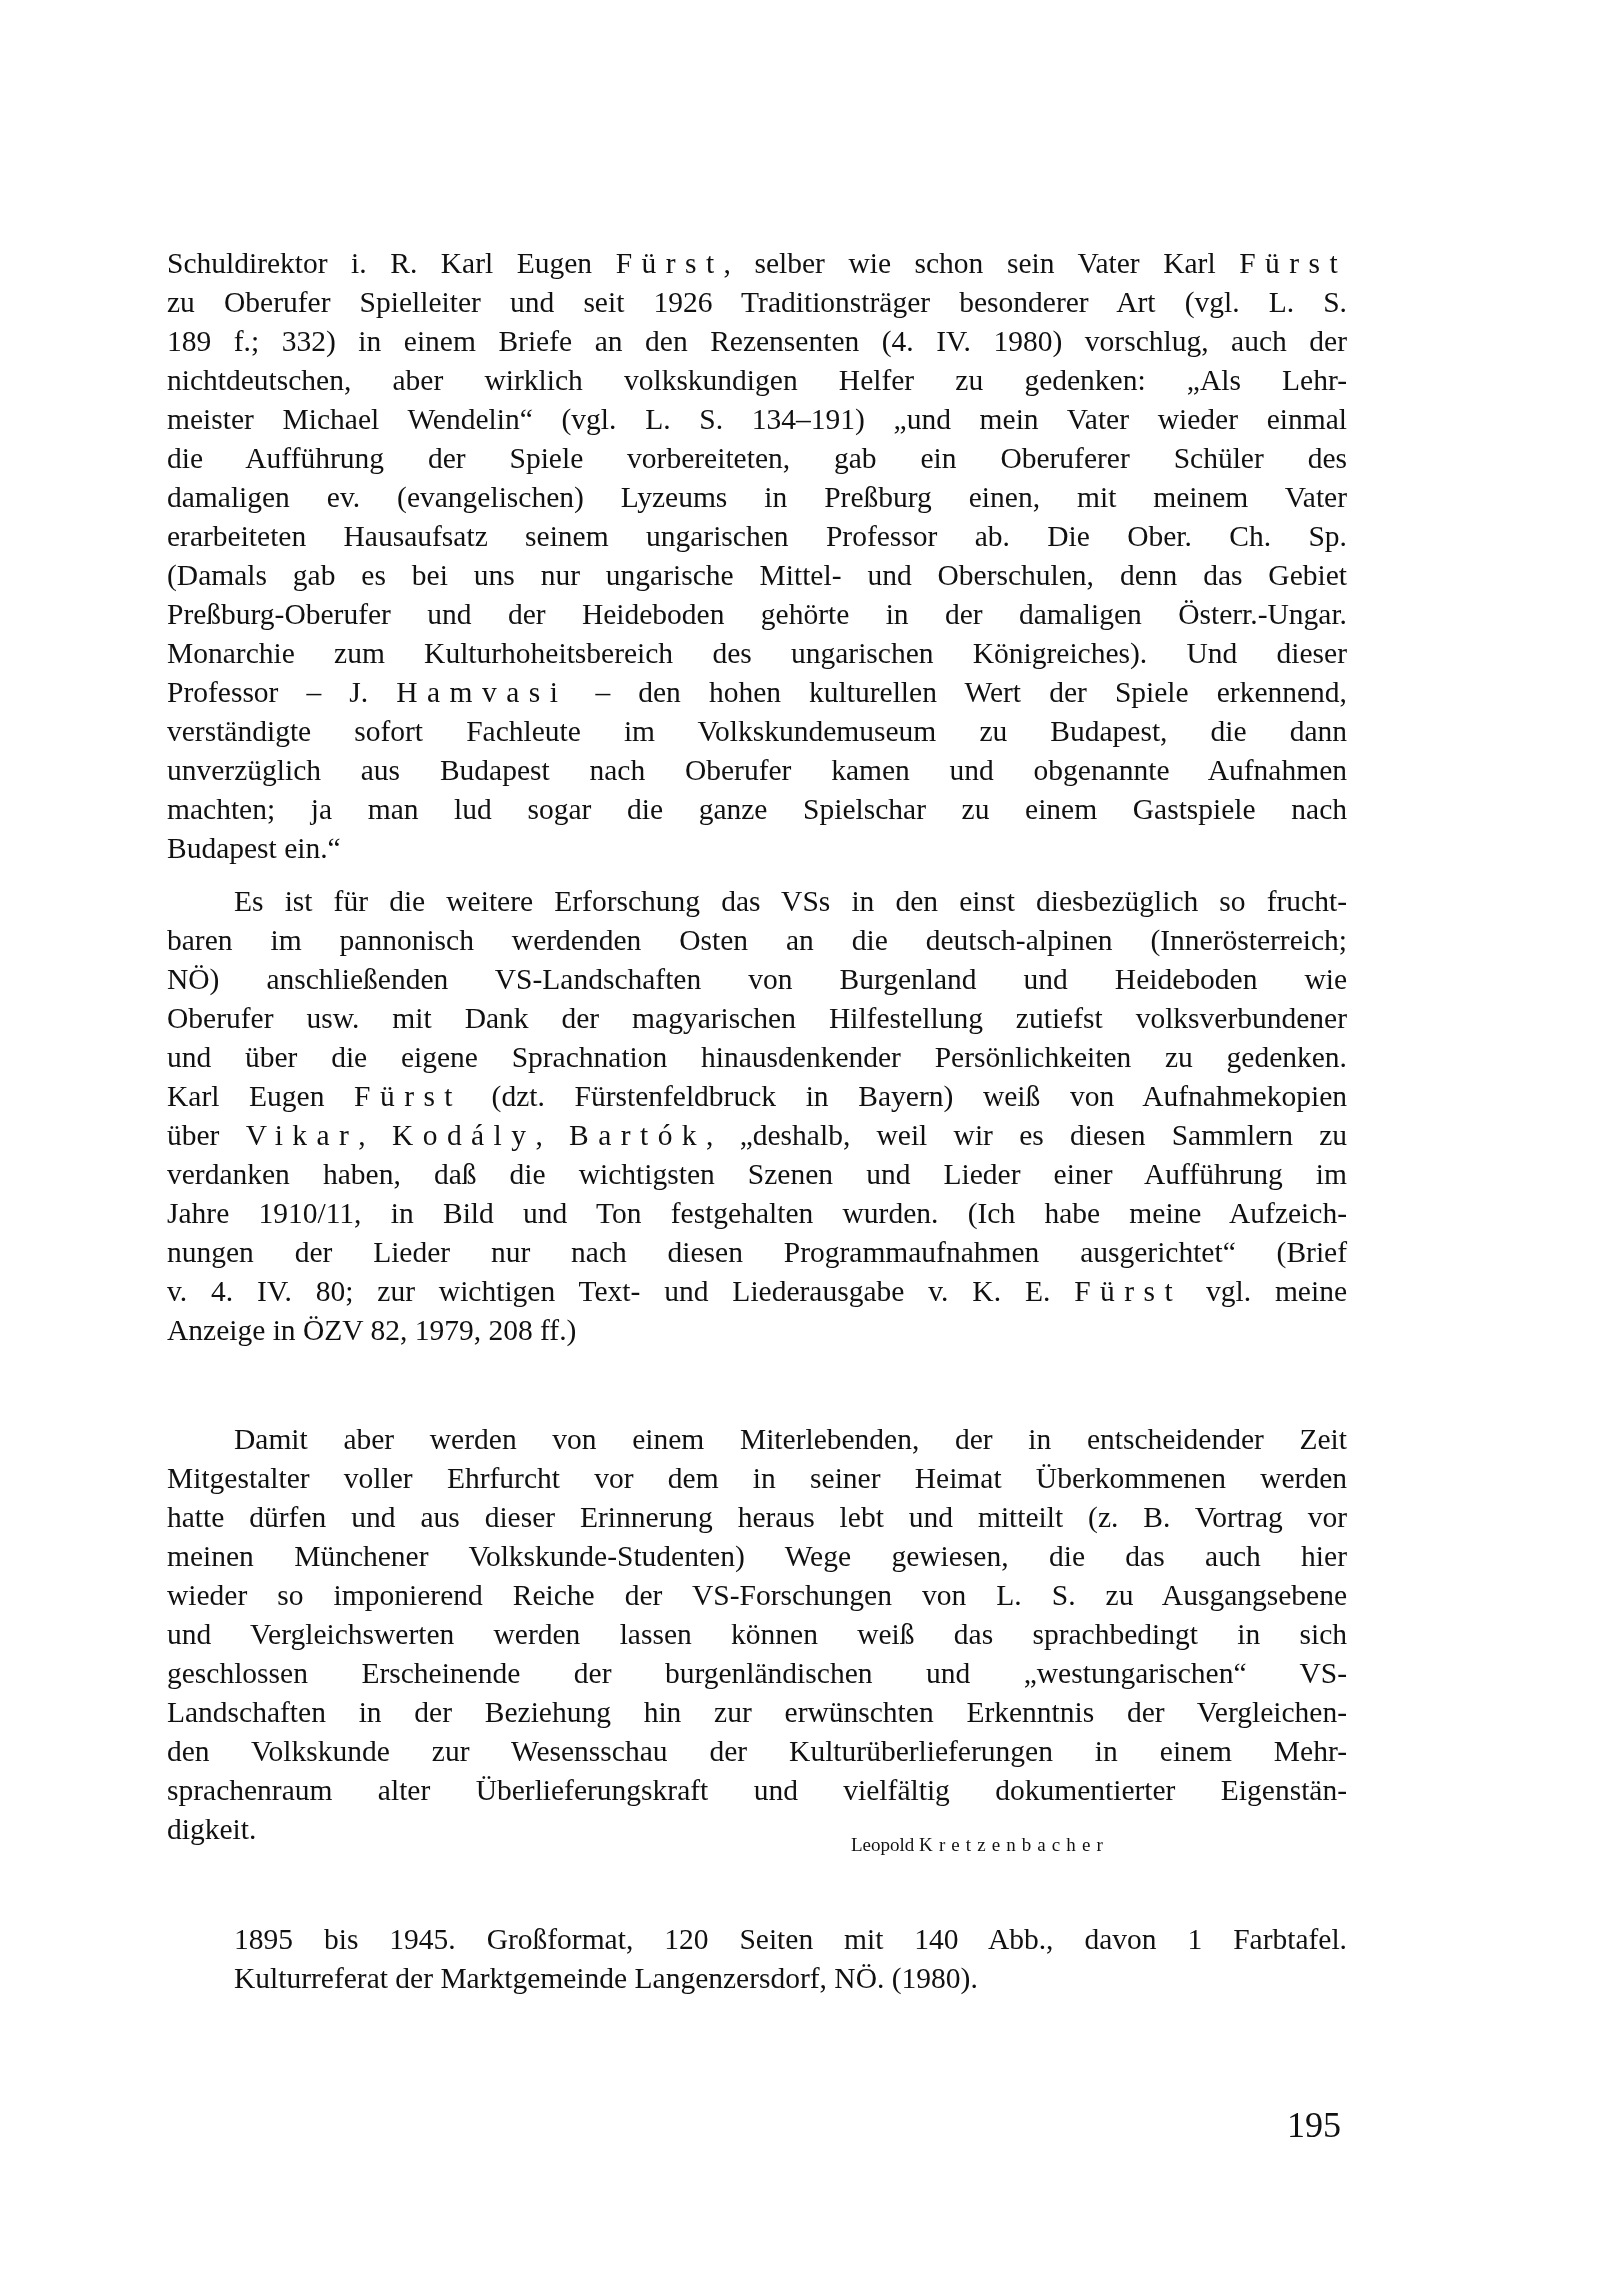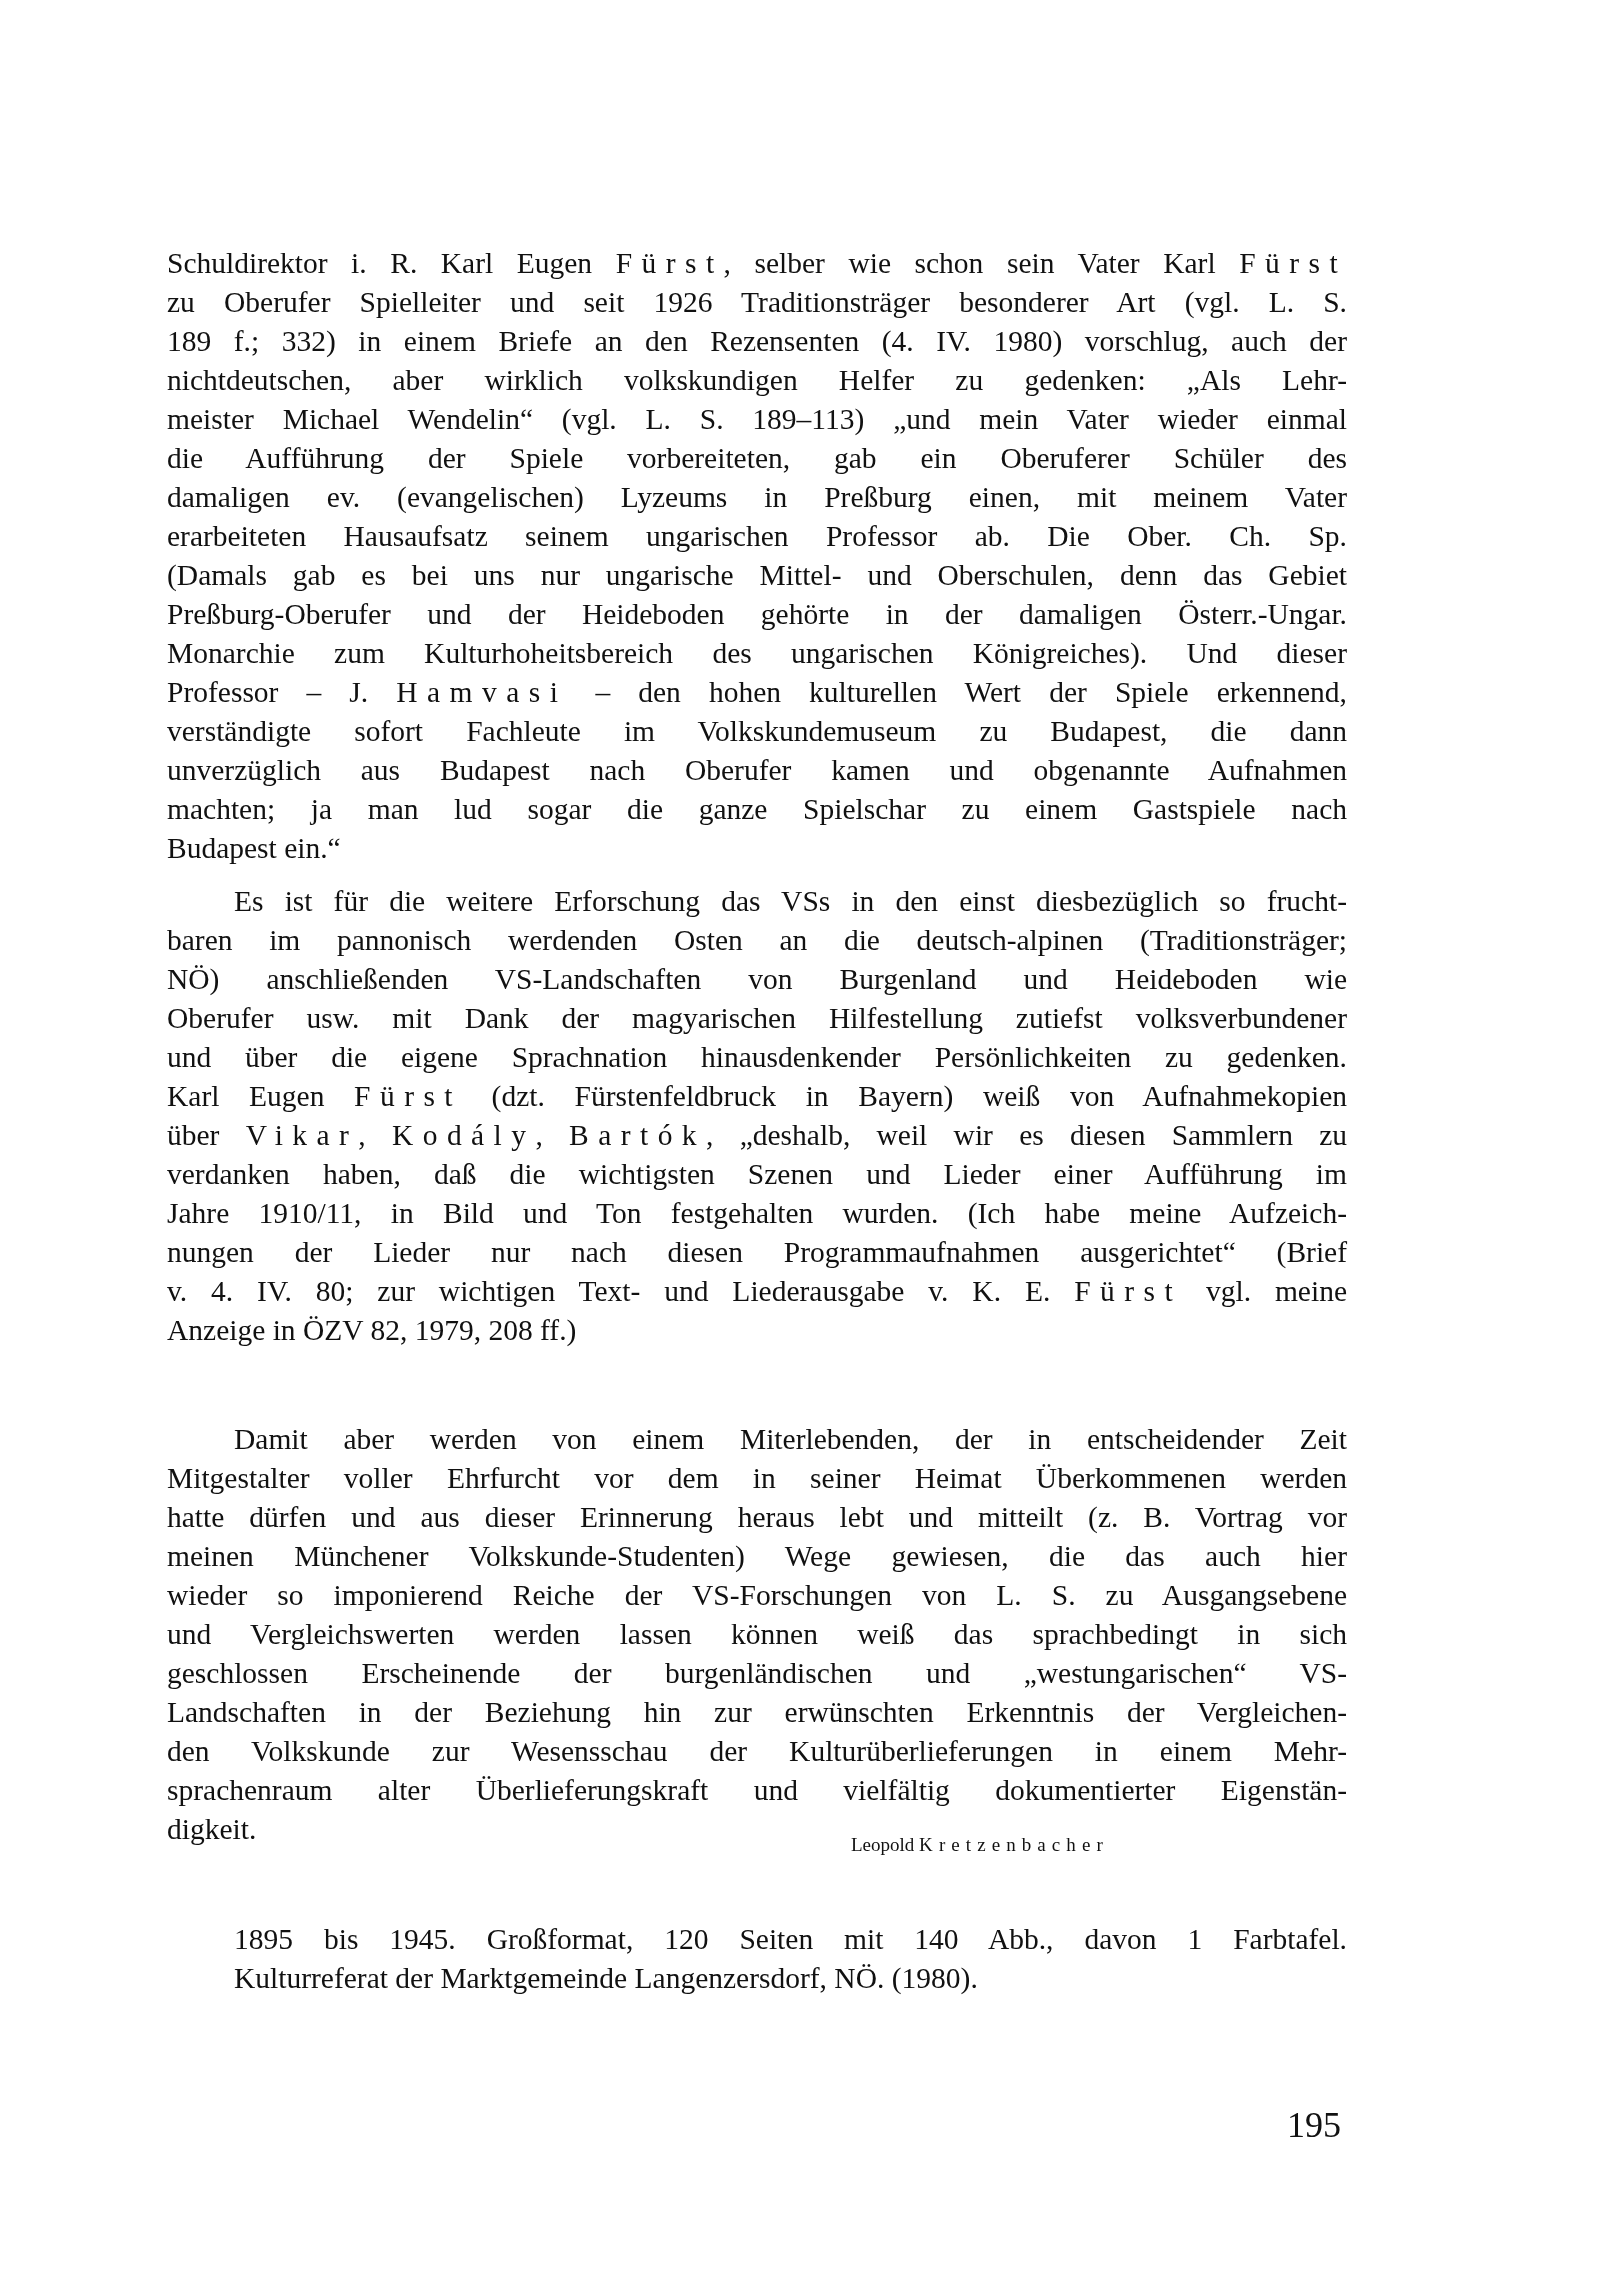--- a/index.html
+++ b/index.html
@@ -81,36 +81,36 @@
 </head>
 <body>
 
 <div class="page">
 
   <div class="para" id="p1">
       <div class="line"><span>Schuldirektor i. R. Karl Eugen </span><span class="sp">Fürst</span><span>, selber wie schon sein Vater Karl </span><span class="sp">Fürst</span></div>
       <div class="line"><span>zu Oberufer Spielleiter und seit 1926 Traditionsträger besonderer Art (vgl. L. S.</span></div>
       <div class="line"><span>189 f.; 332) in einem Briefe an den Rezensenten (4. IV. 1980) vorschlug, auch der</span></div>
       <div class="line"><span>nichtdeutschen, aber wirklich volkskundigen Helfer zu gedenken: „Als Lehr-</span></div>
-      <div class="line"><span>meister Michael Wendelin“ (vgl. L. S. 189–113) „und mein Vater wieder einmal</span></div>
+      <div class="line"><span>meister Michael Wendelin“ (vgl. L. S. 134–191) „und mein Vater wieder einmal</span></div>
       <div class="line"><span>die Aufführung der Spiele vorbereiteten, gab ein Oberuferer Schüler des</span></div>
       <div class="line"><span>damaligen ev. (evangelischen) Lyzeums in Preßburg einen, mit meinem Vater</span></div>
       <div class="line"><span>erarbeiteten Hausaufsatz seinem ungarischen Professor ab. Die Ober. Ch. Sp.</span></div>
       <div class="line"><span>(Damals gab es bei uns nur ungarische Mittel- und Oberschulen, denn das Gebiet</span></div>
       <div class="line"><span>Preßburg-Oberufer und der Heideboden gehörte in der damaligen Österr.-Ungar.</span></div>
       <div class="line"><span>Monarchie zum Kulturhoheitsbereich des ungarischen Königreiches). Und dieser</span></div>
       <div class="line"><span>Professor – J. </span><span class="sp">Hamvasi</span><span> – den hohen kulturellen Wert der Spiele erkennend,</span></div>
       <div class="line"><span>verständigte sofort Fachleute im Volkskundemuseum zu Budapest, die dann</span></div>
       <div class="line"><span>unverzüglich aus Budapest nach Oberufer kamen und obgenannte Aufnahmen</span></div>
       <div class="line"><span>machten; ja man lud sogar die ganze Spielschar zu einem Gastspiele nach</span></div>
       <div class="line last"><span>Budapest ein.“</span></div>
     </div>
   <div class="para" id="p2">
       <div class="line indent"><span>Es ist für die weitere Erforschung das VSs in den einst diesbezüglich so frucht-</span></div>
-      <div class="line"><span>baren im pannonisch werdenden Osten an die deutsch-alpinen (Traditionsträger;</span></div>
+      <div class="line"><span>baren im pannonisch werdenden Osten an die deutsch-alpinen (Innerösterreich;</span></div>
       <div class="line"><span>NÖ) anschließenden VS-Landschaften von Burgenland und Heideboden wie</span></div>
       <div class="line"><span>Oberufer usw. mit Dank der magyarischen Hilfestellung zutiefst volksverbundener</span></div>
       <div class="line"><span>und über die eigene Sprachnation hinausdenkender Persönlichkeiten zu gedenken.</span></div>
       <div class="line"><span>Karl Eugen </span><span class="sp">Fürst</span><span> (dzt. Fürstenfeldbruck in Bayern) weiß von Aufnahmekopien</span></div>
       <div class="line"><span>über </span><span class="sp">Vikar</span><span>, </span><span class="sp">Kodály</span><span>, </span><span class="sp">Bartók</span><span>, „deshalb, weil wir es diesen Sammlern zu</span></div>
       <div class="line"><span>verdanken haben, daß die wichtigsten Szenen und Lieder einer Aufführung im</span></div>
       <div class="line"><span>Jahre 1910/11, in Bild und Ton festgehalten wurden. (Ich habe meine Aufzeich-</span></div>
       <div class="line"><span>nungen der Lieder nur nach diesen Programmaufnahmen ausgerichtet“ (Brief</span></div>
       <div class="line"><span>v. 4. IV. 80; zur wichtigen Text- und Liederausgabe v. K. E. </span><span class="sp">Fürst</span><span> vgl. meine</span></div>
       <div class="line last"><span>Anzeige in ÖZV 82, 1979, 208 ff.)</span></div>

